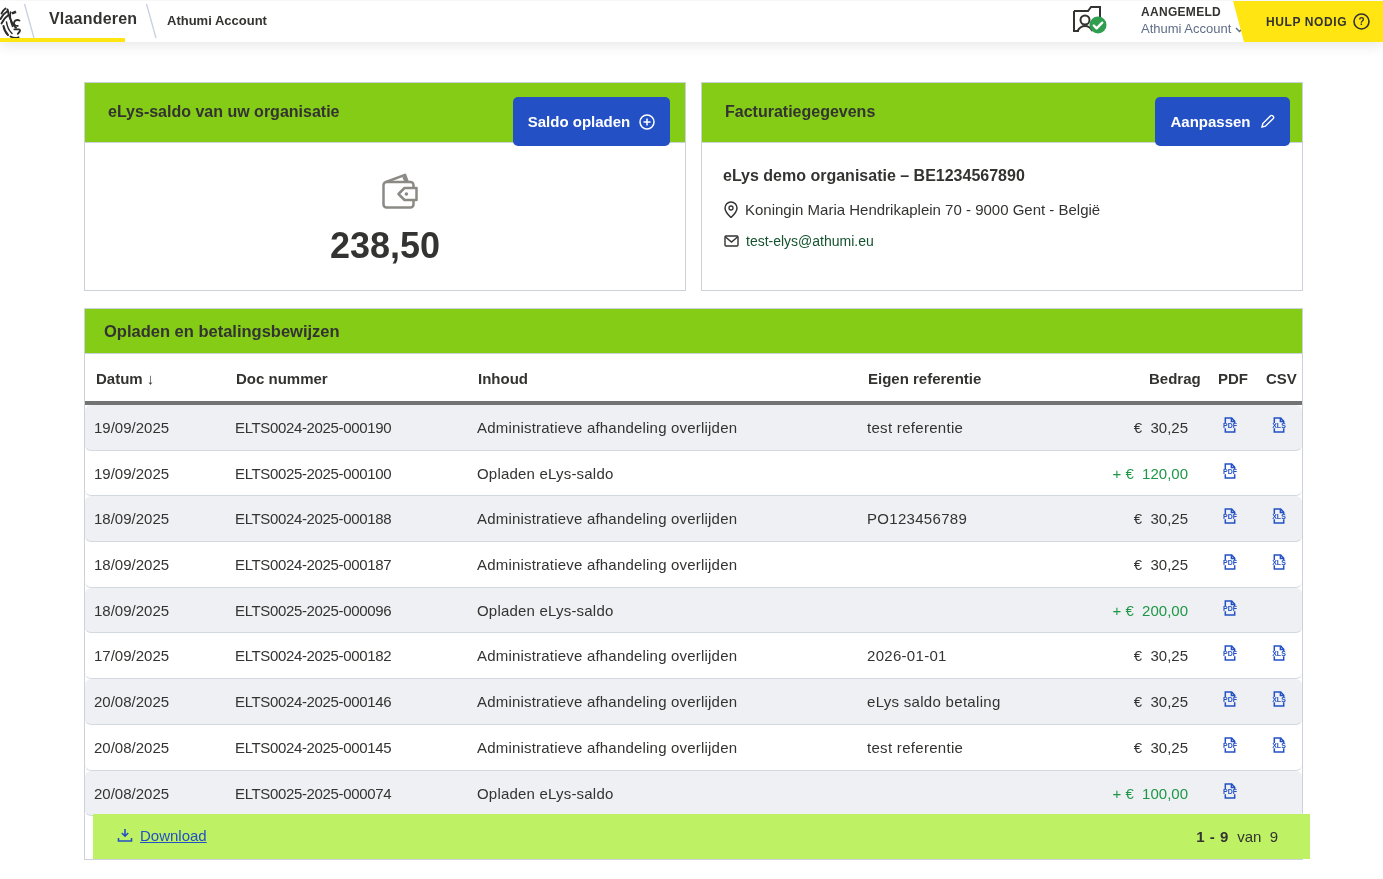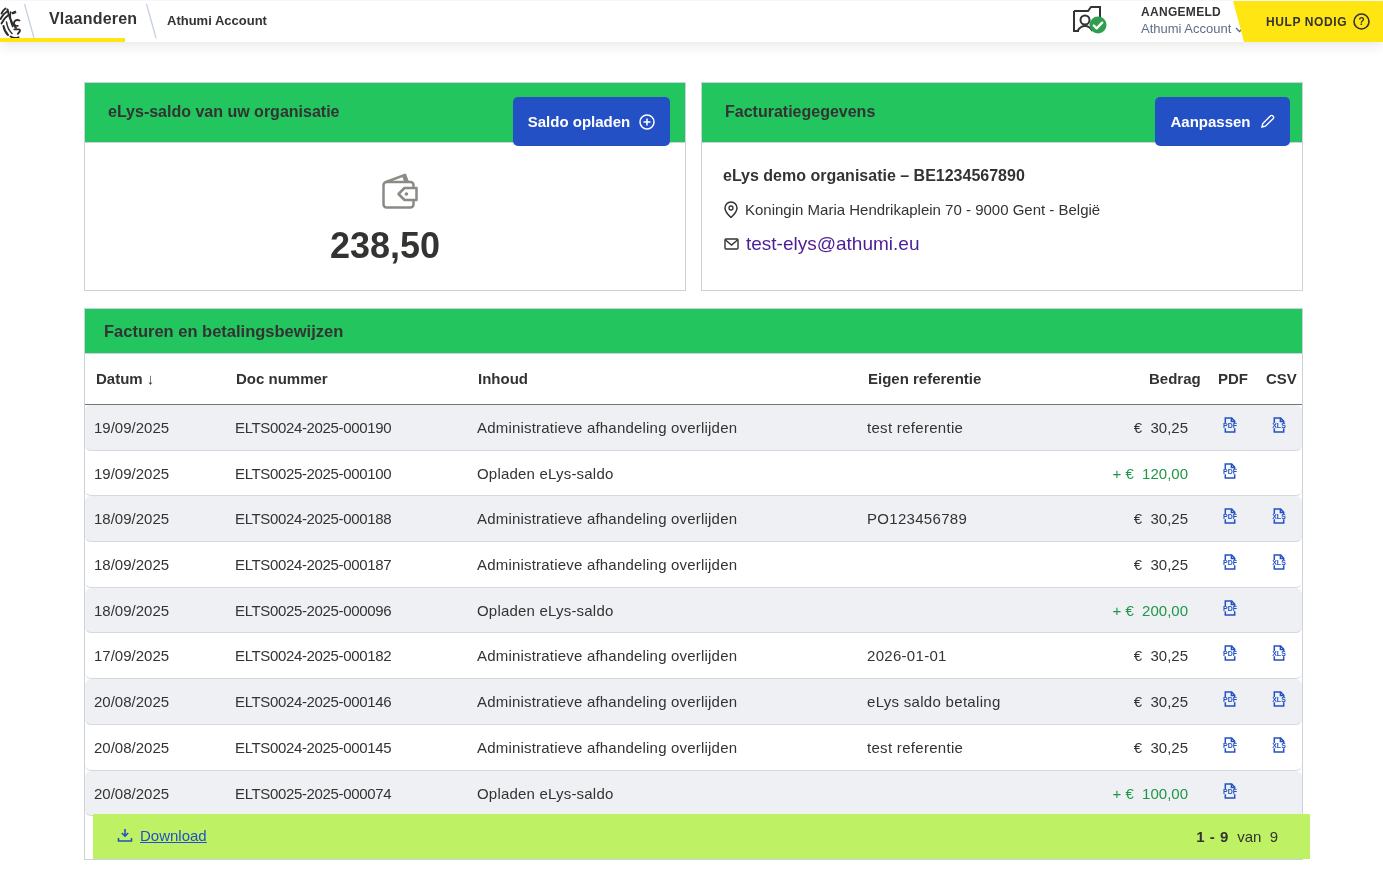--- a/index.html
+++ b/index.html
@@ -18,37 +18,37 @@
 .user { position:absolute; left:1072px; top:4px; }
 .user-txt { position:absolute; left:1111px; top:4px; width:130px;margin-left:30px; }
 .user-l1 { font-size:12px; font-weight:bold; color:#333332; letter-spacing:0.3px; }
 .user-l2 { font-size:13px; color:#5f6e88; margin-top:2px; white-space:nowrap; }
 .help { position:absolute; right:0; top:0; width:150px; height:41px; background:#ffe512; clip-path:polygon(0 0, 150px 0, 150px 41px, 11px 41px); }
 .help-txt { position:absolute; left:33px; top:14px; font-size:12px; font-weight:bold; letter-spacing:0.6px; color:#333332; white-space:nowrap; }
 .help-q { position:absolute; right:13px; top:12px; }
 
 
 .card { position:absolute; background:#fff; border:1px solid #cbd2da; }
-.card-h { position:relative; height:60px; background:#22c55e; border-bottom:1px solid #cbd2da; }
+.card-h { position:relative; height:60px; background:#84cc16; border-bottom:1px solid #cbd2da; }
 .card-title { position:absolute; left:23px; top:20px; font-size:16px; font-weight:bold; color:#333332; }
 .btn { position:absolute; top:14px; height:49px; background:#2350c4; border-radius:5px; color:#fff; font-size:15px; font-weight:bold; display:flex; align-items:center; justify-content:center; gap:9px; }
 #card1 { left:84px; top:82px; width:602px; height:209px; }
 #card2 { left:701px; top:82px; width:602px; height:209px; }
 #btn1 { left:428px; width:157px; }
 #btn2 { left:453px; width:135px; }
 .saldo-icon { position:absolute; left:297px; top:90px; }
 .saldo-num { position:absolute; left:0; top:142px; width:100%; text-align:center; font-size:36px; font-weight:bold; color:#333332; }
 .org-name { position:absolute; left:21px; top:84px; font-size:16px; font-weight:bold; color:#333332; }
 .addr-row { position:absolute; left:22px; top:118px; font-size:15px; color:#333332; display:flex; align-items:center; gap:7px; }
-.mail-row { position:absolute; left:22px; top:150px; font-size:19px; color:#4c1d95; display:flex; align-items:center; gap:7px; }
+.mail-row { position:absolute; left:22px; top:150px; font-size:14px; color:#14532d; display:flex; align-items:center; gap:7px; }
 
 
 #tablecard { left:84px; top:308px; width:1219px; height:552px; }
 .t-title { position:absolute; left:19px; top:13px; font-size:16.5px; font-weight:bold; }
-.t-head { position:absolute; top:45px; left:0; width:100%; height:51px; background:#fff; border-bottom:1px solid #737373; }
+.t-head { position:absolute; top:45px; left:0; width:100%; height:51px; background:#fff; border-bottom:4px solid #737373; }
 .th { position:absolute; top:16px; font-size:15px; font-weight:bold; color:#333332; }
 .rows { position:absolute; top:96px; left:0; width:100%; }
 .row { position:relative; width:100%; height:45.7px; border-bottom:1px solid #d4d9e0; font-size:15px;border-radius:6px; }
 .row:nth-child(odd) { background:#eef0f3; }
 .cell { position:absolute; top:14px; white-space:nowrap; }
 .c1 { left:9px; } .c2 { left:150px; letter-spacing:-0.35px; } .c3 { left:392px; letter-spacing:0.2px; } .c4 { left:782px; letter-spacing:0.3px; }
 .c5 { right:114px; text-align:right; } 
 .c6 { left:1137px; top:12px; } .c7 { left:1186px; top:12px; }
 .green { color:#1d9745; }
 .t-foot { position:absolute; left:8px; bottom:0; width:100%; height:45px; background:#bef264; }
@@ -154,21 +154,21 @@
       <svg width="15" height="12" viewBox="0 0 15 12">
           <rect x="1" y="1" width="13" height="10" rx="1" fill="none" stroke="#333332" stroke-width="1.4"></rect>
           <path d="M1.5 2 L7.5 7 L13.5 2" fill="none" stroke="#333332" stroke-width="1.4"></path>
         </svg>
       <span>test-elys@athumi.eu</span>
     </div>
   </div>
 
   <div class="card" id="tablecard">
     <div class="card-h" style="height:45px;">
-        <div class="t-title">Facturen en betalingsbewijzen</div>
+        <div class="t-title">Opladen en betalingsbewijzen</div>
       </div>
     <div class="t-head">
       <div class="th" style="left:11px;">Datum <span style="font-weight:normal;">↓</span></div>
       <div class="th" style="left:151px;">Doc nummer</div>
       <div class="th" style="left:393px;">Inhoud</div>
       <div class="th" style="left:783px;">Eigen referentie</div>
       <div class="th" style="left:1064px;width:50px;text-align:right;">Bedrag</div>
       <div class="th" style="left:1133px;">PDF</div>
       <div class="th" style="left:1181px;">CSV</div>
     </div>

